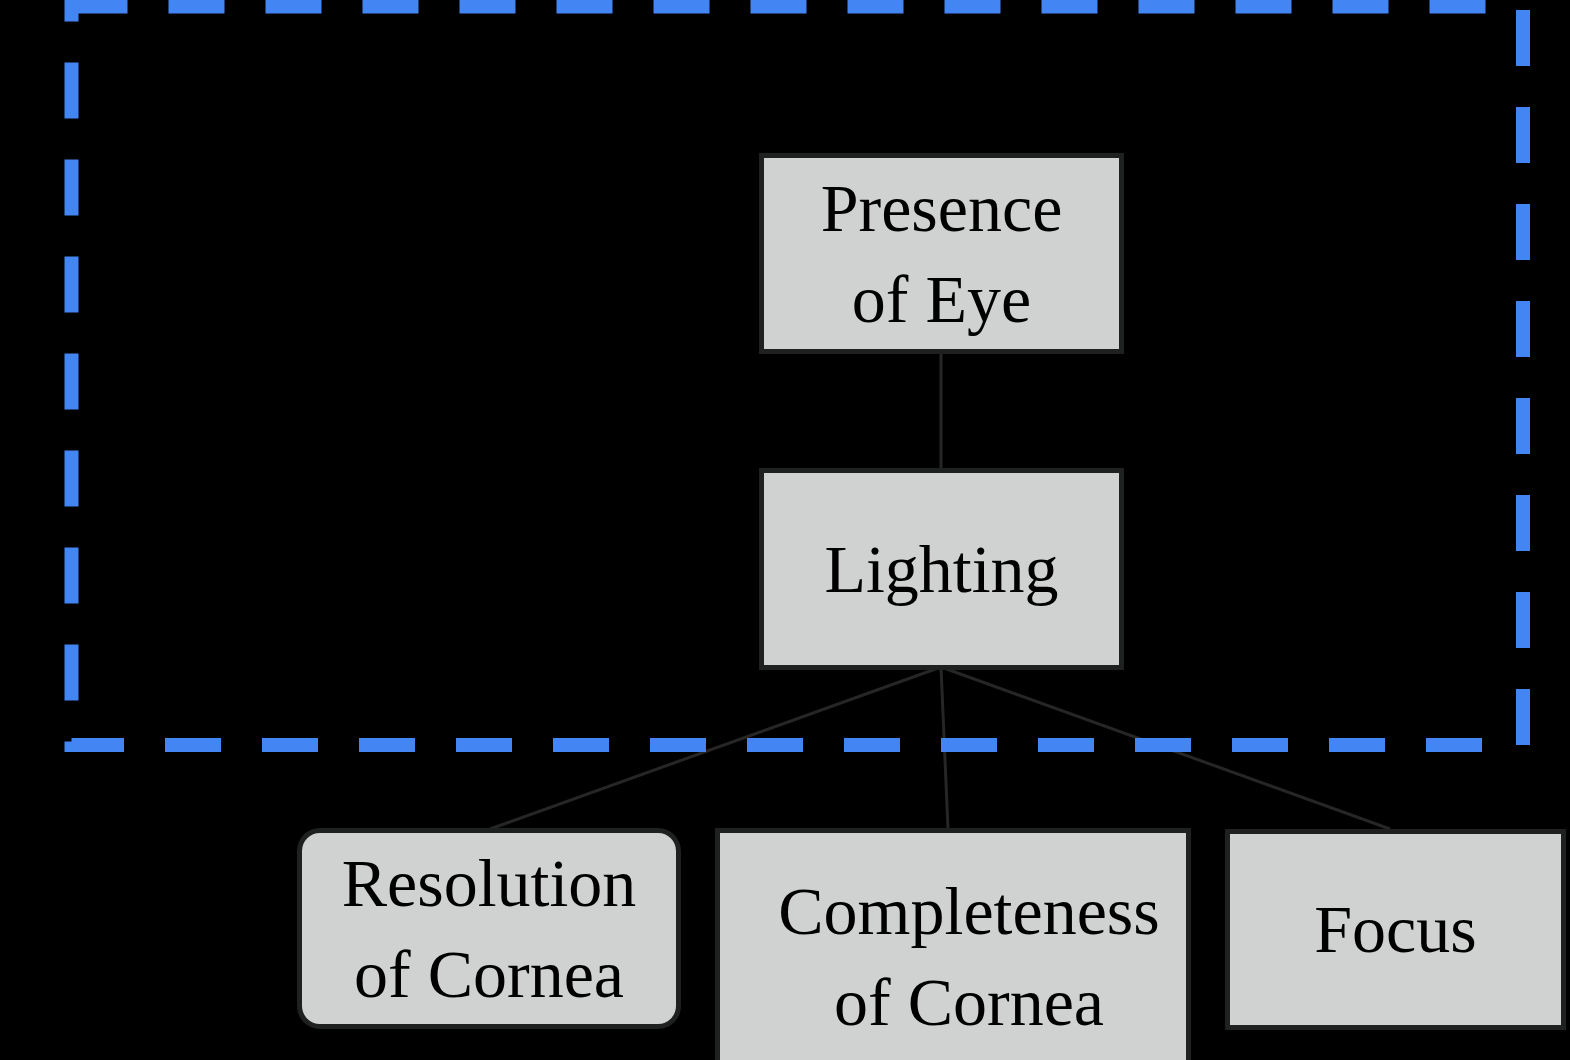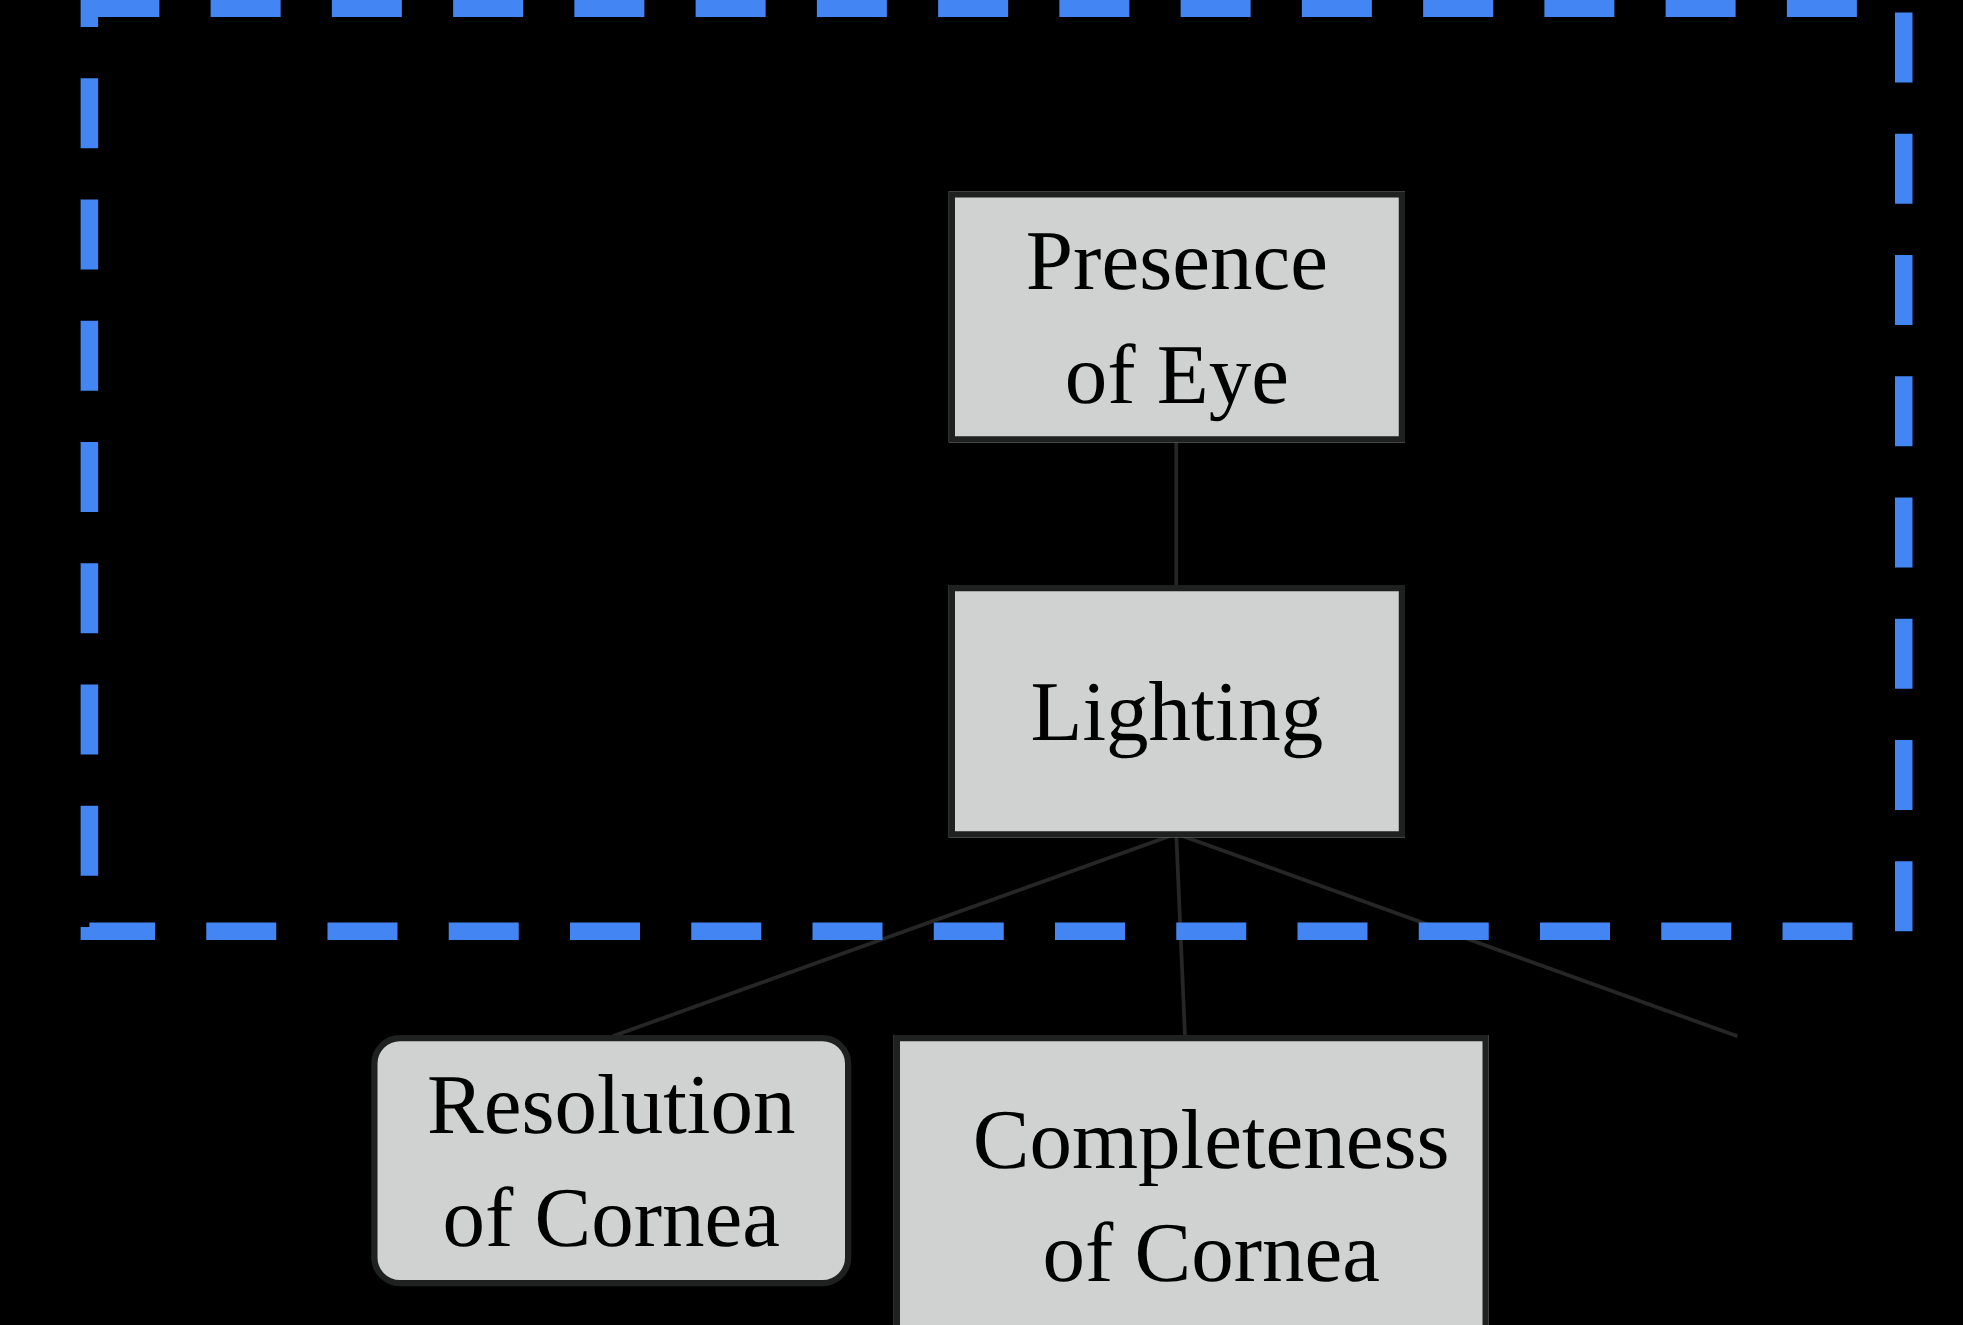--- a/index.html
+++ b/index.html
@@ -69,14 +69,15 @@
 
   <div class="node" id="node-presence-of-eye">Presence
 of Eye</div>
 
   <div class="node" id="node-resolution-of-cornea">Resolution
 of Cornea</div>
 
   <div class="node" id="node-completeness-of-cornea">Completeness
 of Cornea</div>
 
+  <div class="node" id="node-focus">Focus</div>
 
 </div>
 
 </body></html>

